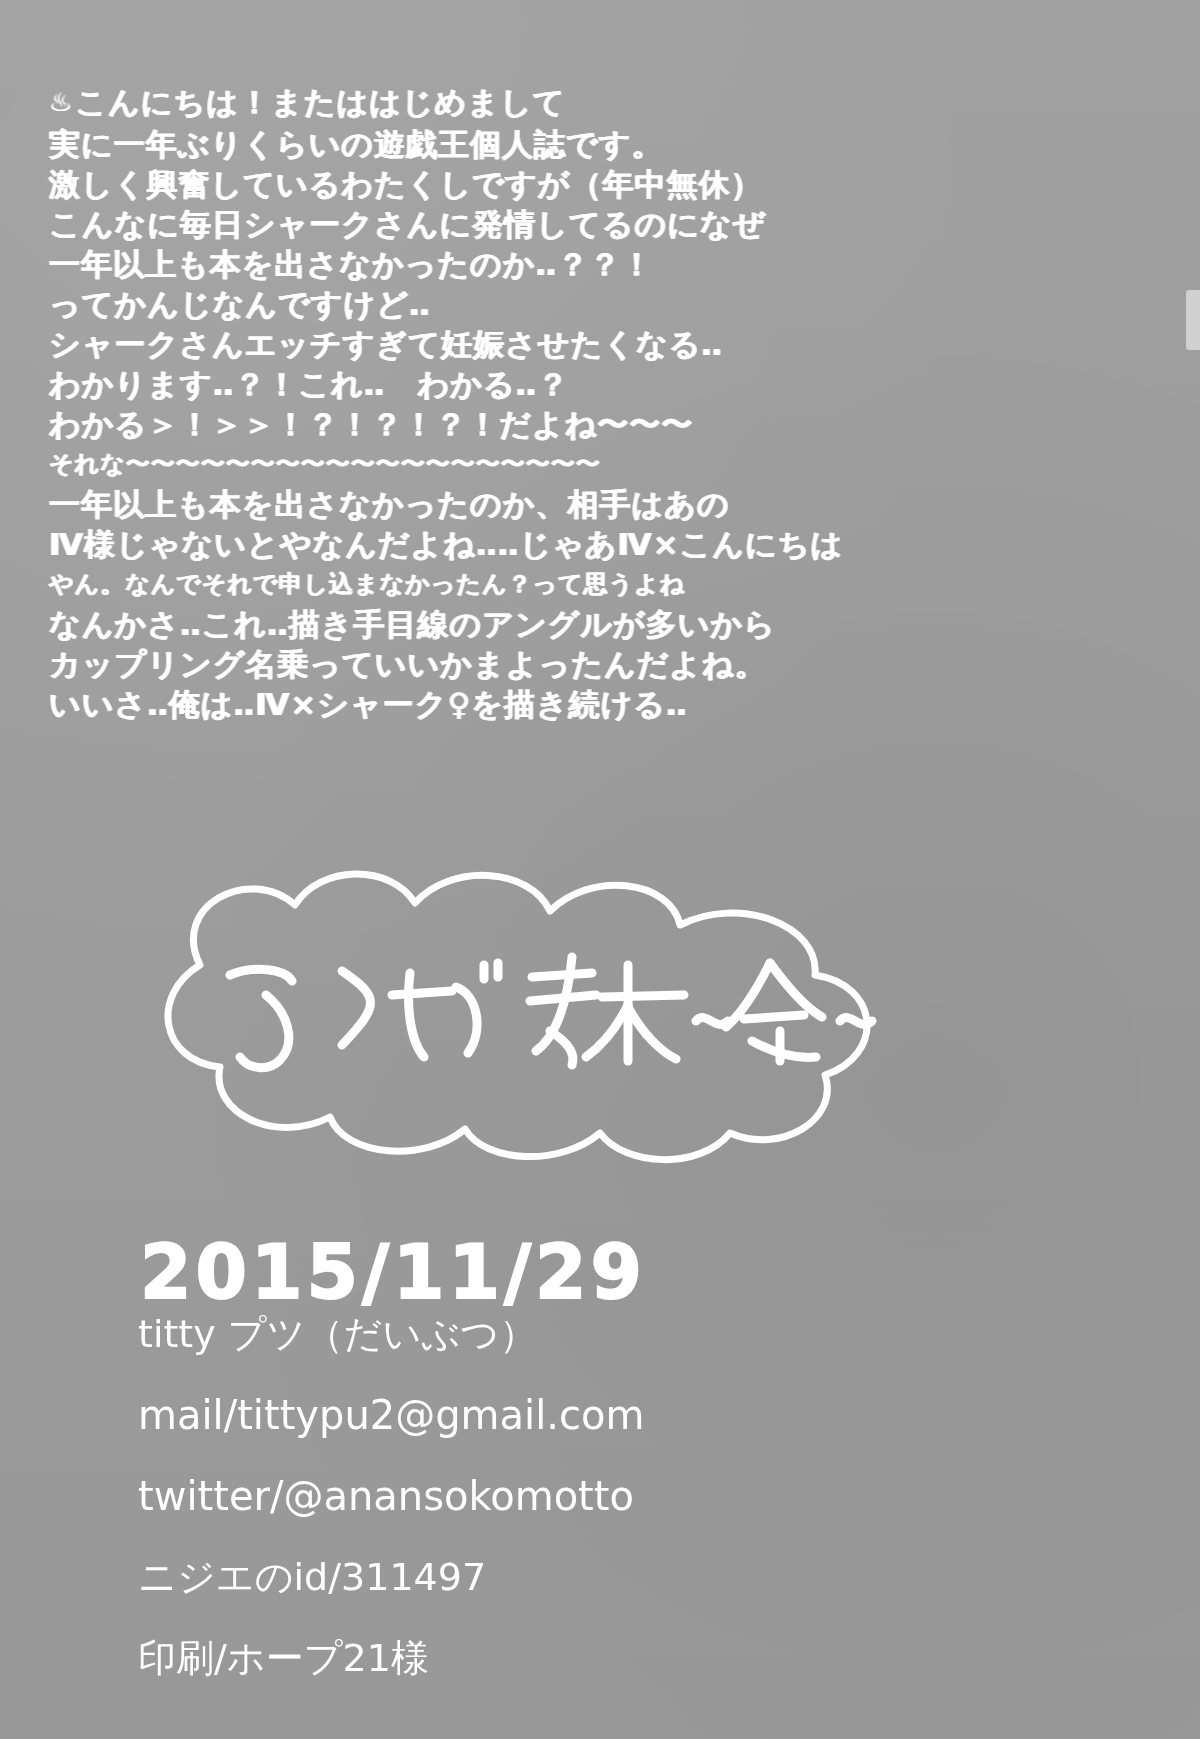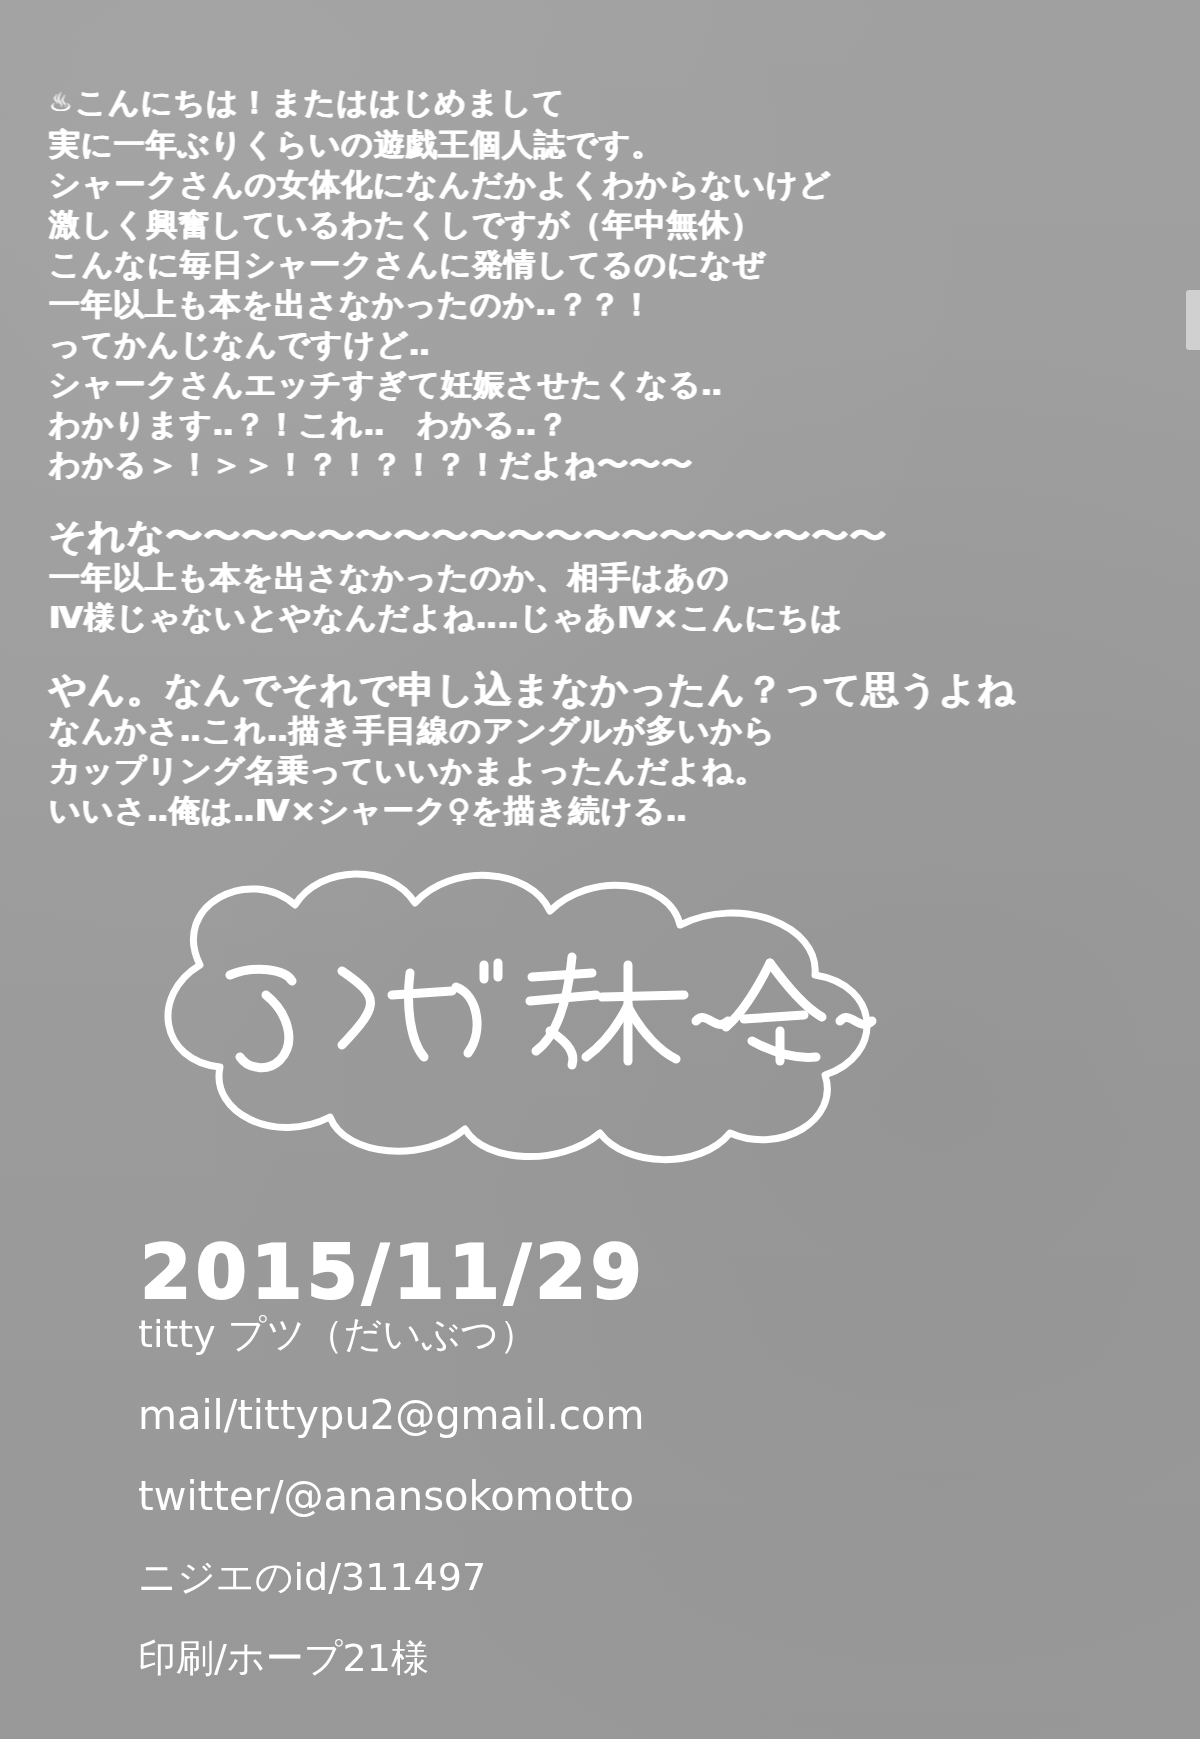--- a/index.html
+++ b/index.html
@@ -53,22 +53,21 @@
     line-height: 40px;
     letter-spacing: 1px;
     white-space: nowrap;
     font-family: "DejaVu Sans", sans-serif;
     font-weight: bold;
     text-shadow:
        1px 0 0 rgba(255,255,255,.7),
       -1px 0 0 rgba(255,255,255,.7);
   }
   .afterword .line.small {
-    font-size: 37px;
-    margin-top: 33px;
+    font-size: 24px;
   }
   .onsen-icon {
     display: inline-block;
     color: #ffffff;
     font-size: 26px;
     transform: translateY(-2px);
     margin-right: 2px;
   }
 
   
@@ -135,21 +134,20 @@
 </head>
 <body>
 
 <div class="page">
   <div class="paper-texture"></div>
   <div class="right-edge"></div>
 
   <div class="afterword">
     <div class="line"><span class="onsen-icon">♨</span><span>こんにちは！またははじめまして</span></div>
     <div class="line">実に一年ぶりくらいの遊戯王個人誌です。</div>
-    <div class="line">シャークさんの女体化になんだかよくわからないけど</div>
     <div class="line">激しく興奮しているわたくしですが（年中無休）</div>
     <div class="line">こんなに毎日シャークさんに発情してるのになぜ</div>
     <div class="line">一年以上も本を出さなかったのか‥？？！</div>
     <div class="line">ってかんじなんですけど‥</div>
     <div class="line">シャークさんエッチすぎて妊娠させたくなる‥</div>
     <div class="line">わかります‥？！これ‥　わかる‥？</div>
     <div class="line">わかる＞！＞＞！？！？！？！だよね〜〜〜</div>
     <div class="line small">それな〜〜〜〜〜〜〜〜〜〜〜〜〜〜〜〜〜〜〜</div>
     <div class="line">一年以上も本を出さなかったのか、相手はあの</div>
     <div class="line">Ⅳ様じゃないとやなんだよね‥‥じゃあⅣ×こんにちは</div>

